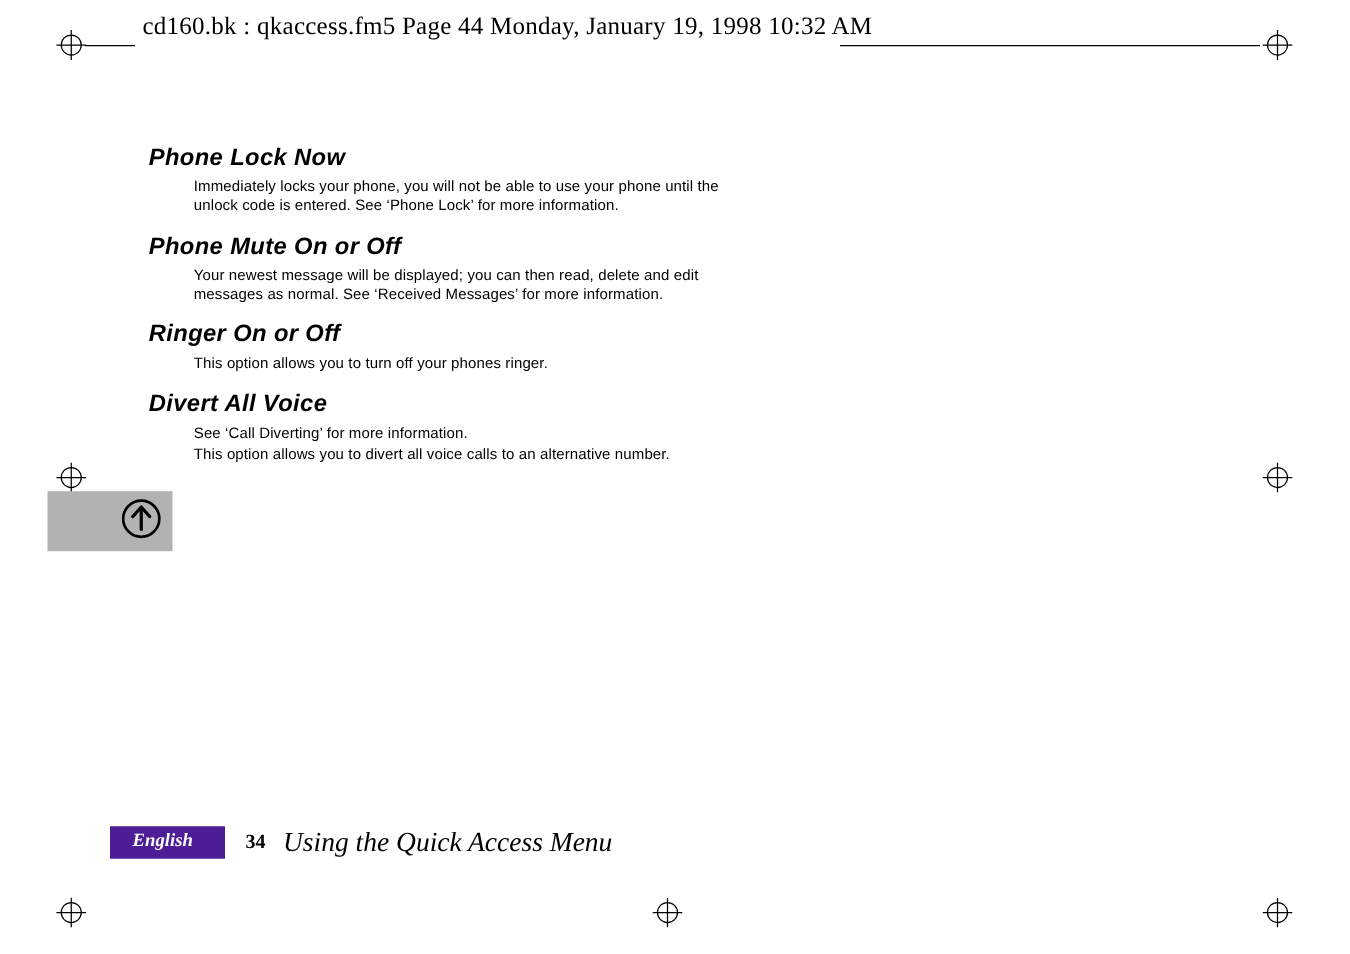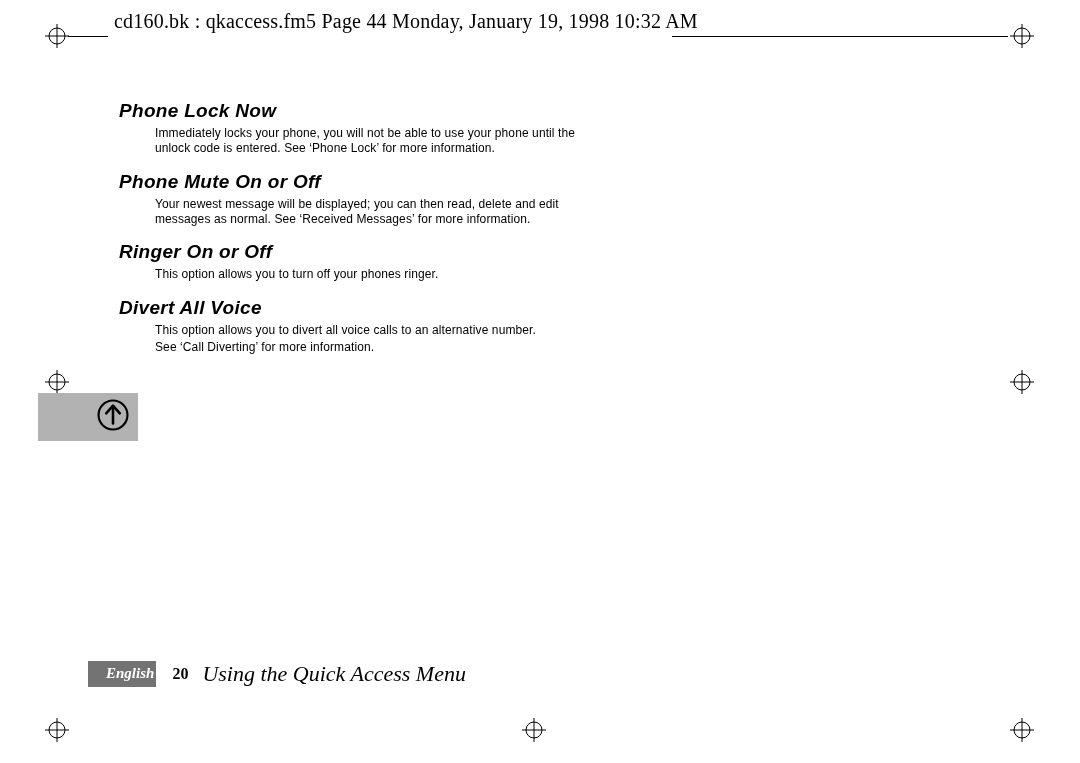--- a/index.html
+++ b/index.html
@@ -60,21 +60,21 @@
   }
 
   .section-h {
     font-weight: bold;
     font-style: italic;
     font-size: 19px;
     letter-spacing: 0.3px;
     margin-top: 14px;
     margin-bottom: 4px;
   }
-  .section-h:first-child { margin-top: 0; }
+  .section-h:first-child { margin-top: 16px; }
 
   .body-p {
     font-size: 12px;
     line-height: 1.28;
     margin-left: 36px;
     max-width: 440px;
     margin-bottom: 2px;
     letter-spacing: 0.1px;
   }
 
@@ -96,26 +96,26 @@
   
   .footer {
     position: absolute;
     left: 88px;
     top: 661px;
     display: flex;
     align-items: center;
     font-family: "Times New Roman", Times, serif;
   }
   .footer-black {
-    background: #737373;
+    background: #4c1d95;
     color: #fff;
     font-style: italic;
     font-weight: bold;
     font-size: 15px;
-    padding: 4px 2px 5px 18px;
+    padding: 4px 26px 5px 18px;
   }
   .footer-page {
     font-weight: bold;
     font-size: 16px;
     margin-left: 16px;
     margin-right: 14px;
   }
   .footer-title {
     font-style: italic;
     font-size: 22px;
@@ -184,31 +184,31 @@
   <p class="body-p">Immediately locks your phone, you will not be able to use your phone until the unlock code is entered. See ‘Phone Lock’ for more information.</p>
 
   <div class="section-h">Phone Mute On or Off</div>
 
   <p class="body-p">Your newest message will be displayed; you can then read, delete and edit messages as normal. See ‘Received Messages’ for more information.</p>
 
   <div class="section-h">Ringer On or Off</div>
   <p class="body-p">This option allows you to turn off your phones ringer.</p>
 
   <div class="section-h">Divert All Voice</div>
+  <p class="body-p">See ‘Call Diverting’ for more information.</p>
   <p class="body-p">This option allows you to divert all voice calls to an alternative number.</p>
-  <p class="body-p">See ‘Call Diverting’ for more information.</p>
 </div>
 
 <div class="side-tab">
   <span>
     <svg viewBox="0 0 40 40">
       <circle cx="20" cy="20" r="17" fill="none" stroke="#000" stroke-width="2.5"></circle>
       <line x1="20" y1="30" x2="20" y2="10" stroke="#000" stroke-width="3" stroke-linecap="round"></line>
       <polyline points="12,18 20,9 28,18" fill="none" stroke="#000" stroke-width="3" stroke-linecap="round" stroke-linejoin="round"></polyline>
     </svg>
   </span>
 </div>
 
 <div class="footer">
   <div class="footer-black">English</div>
-  <div class="footer-page">20</div>
+  <div class="footer-page">34</div>
   <div class="footer-title">Using the Quick Access Menu</div>
 </div>
 
 </body></html>

